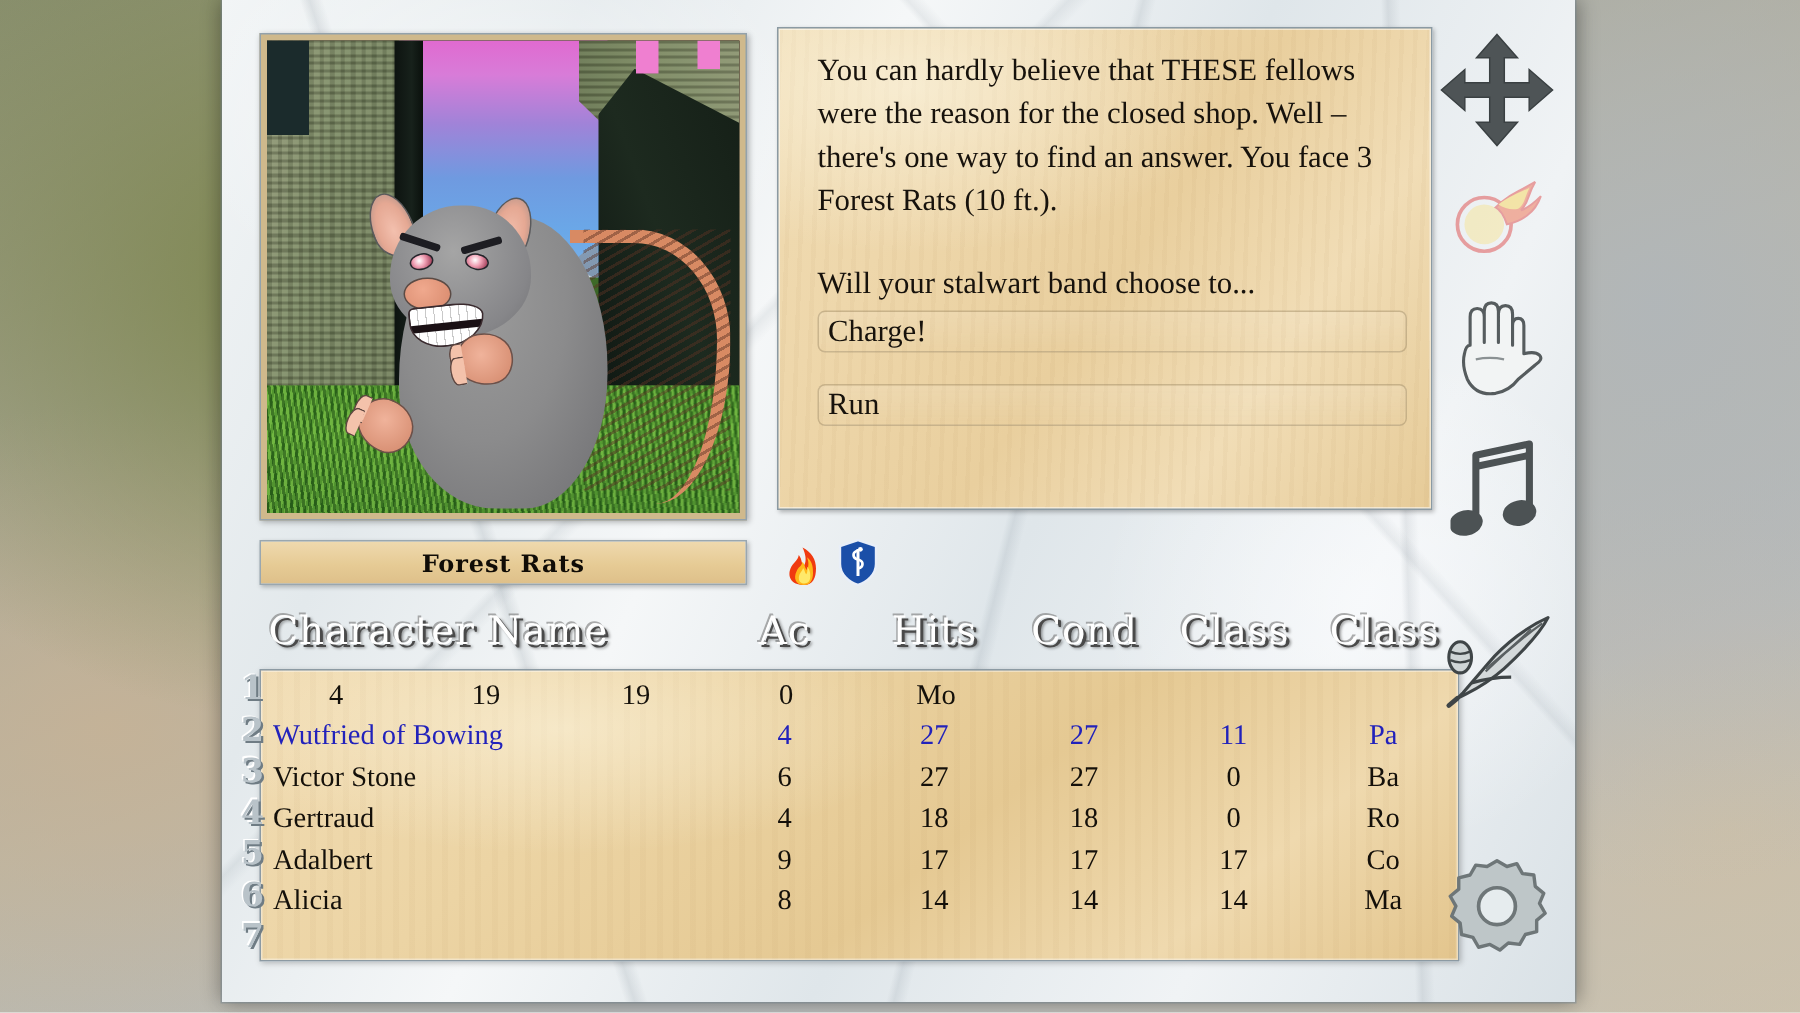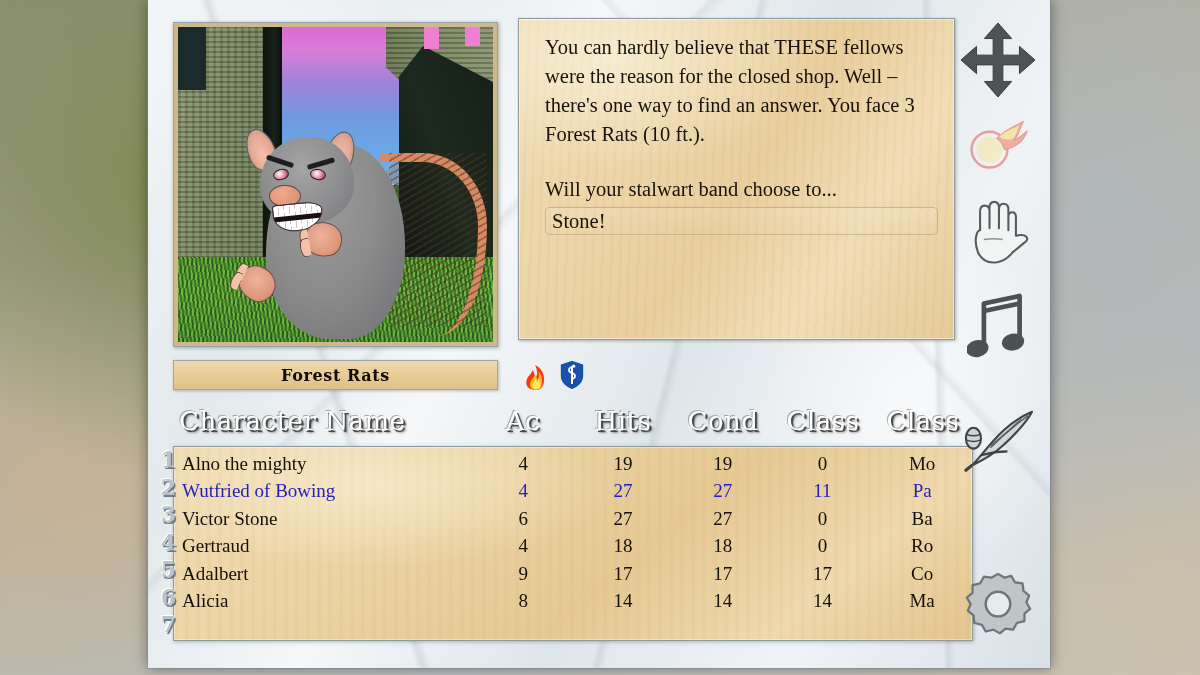--- a/index.html
+++ b/index.html
@@ -268,22 +268,23 @@
         <div class="claw" style="left:-18%;top:8%"></div>
         <div class="claw" style="left:-20%;top:40%"></div>
       </div>
     </div>
   </div>
 
   <div id="narration" class="panel-frame">
     <div id="narration-text">You can hardly believe that THESE fellows were the reason for the closed shop. Well – there's one way to find an answer. You face 3 Forest Rats (10 ft.).</div>
     <div id="narration-prompt">Will your stalwart band choose to...</div>
     <div id="choices">
-      <div class="choice">Stone!</div>
+      <div class="choice">Charge!</div>
       <div class="choice spacer"></div>
+      <div class="choice">Run</div>
     </div>
   </div>
 
   <div id="enemy-banner" class="panel-frame">
     <span id="enemy-name">Forest Rats</span>
   </div>
 
   <div id="enemy-status">
     <span class="status-icon">
       <svg viewBox="0 0 28 32" width="28" height="32">
@@ -316,21 +317,20 @@
     <div class="rownum">2</div>
     <div class="rownum">3</div>
     <div class="rownum">4</div>
     <div class="rownum">5</div>
     <div class="rownum">6</div>
     <div class="rownum">7</div>
   </div>
 
   <div id="roster-table">
     <div class="prow">
-      <span class="c-name">Alno the mighty</span>
       <span class="c-num">4</span>
       <span class="c-num">19</span>
       <span class="c-num">19</span>
       <span class="c-num">0</span>
       <span class="c-num">Mo</span>
     </div>
     <div class="prow selected">
       <span class="c-name">Wutfried of Bowing</span>
       <span class="c-num">4</span>
       <span class="c-num">27</span>

